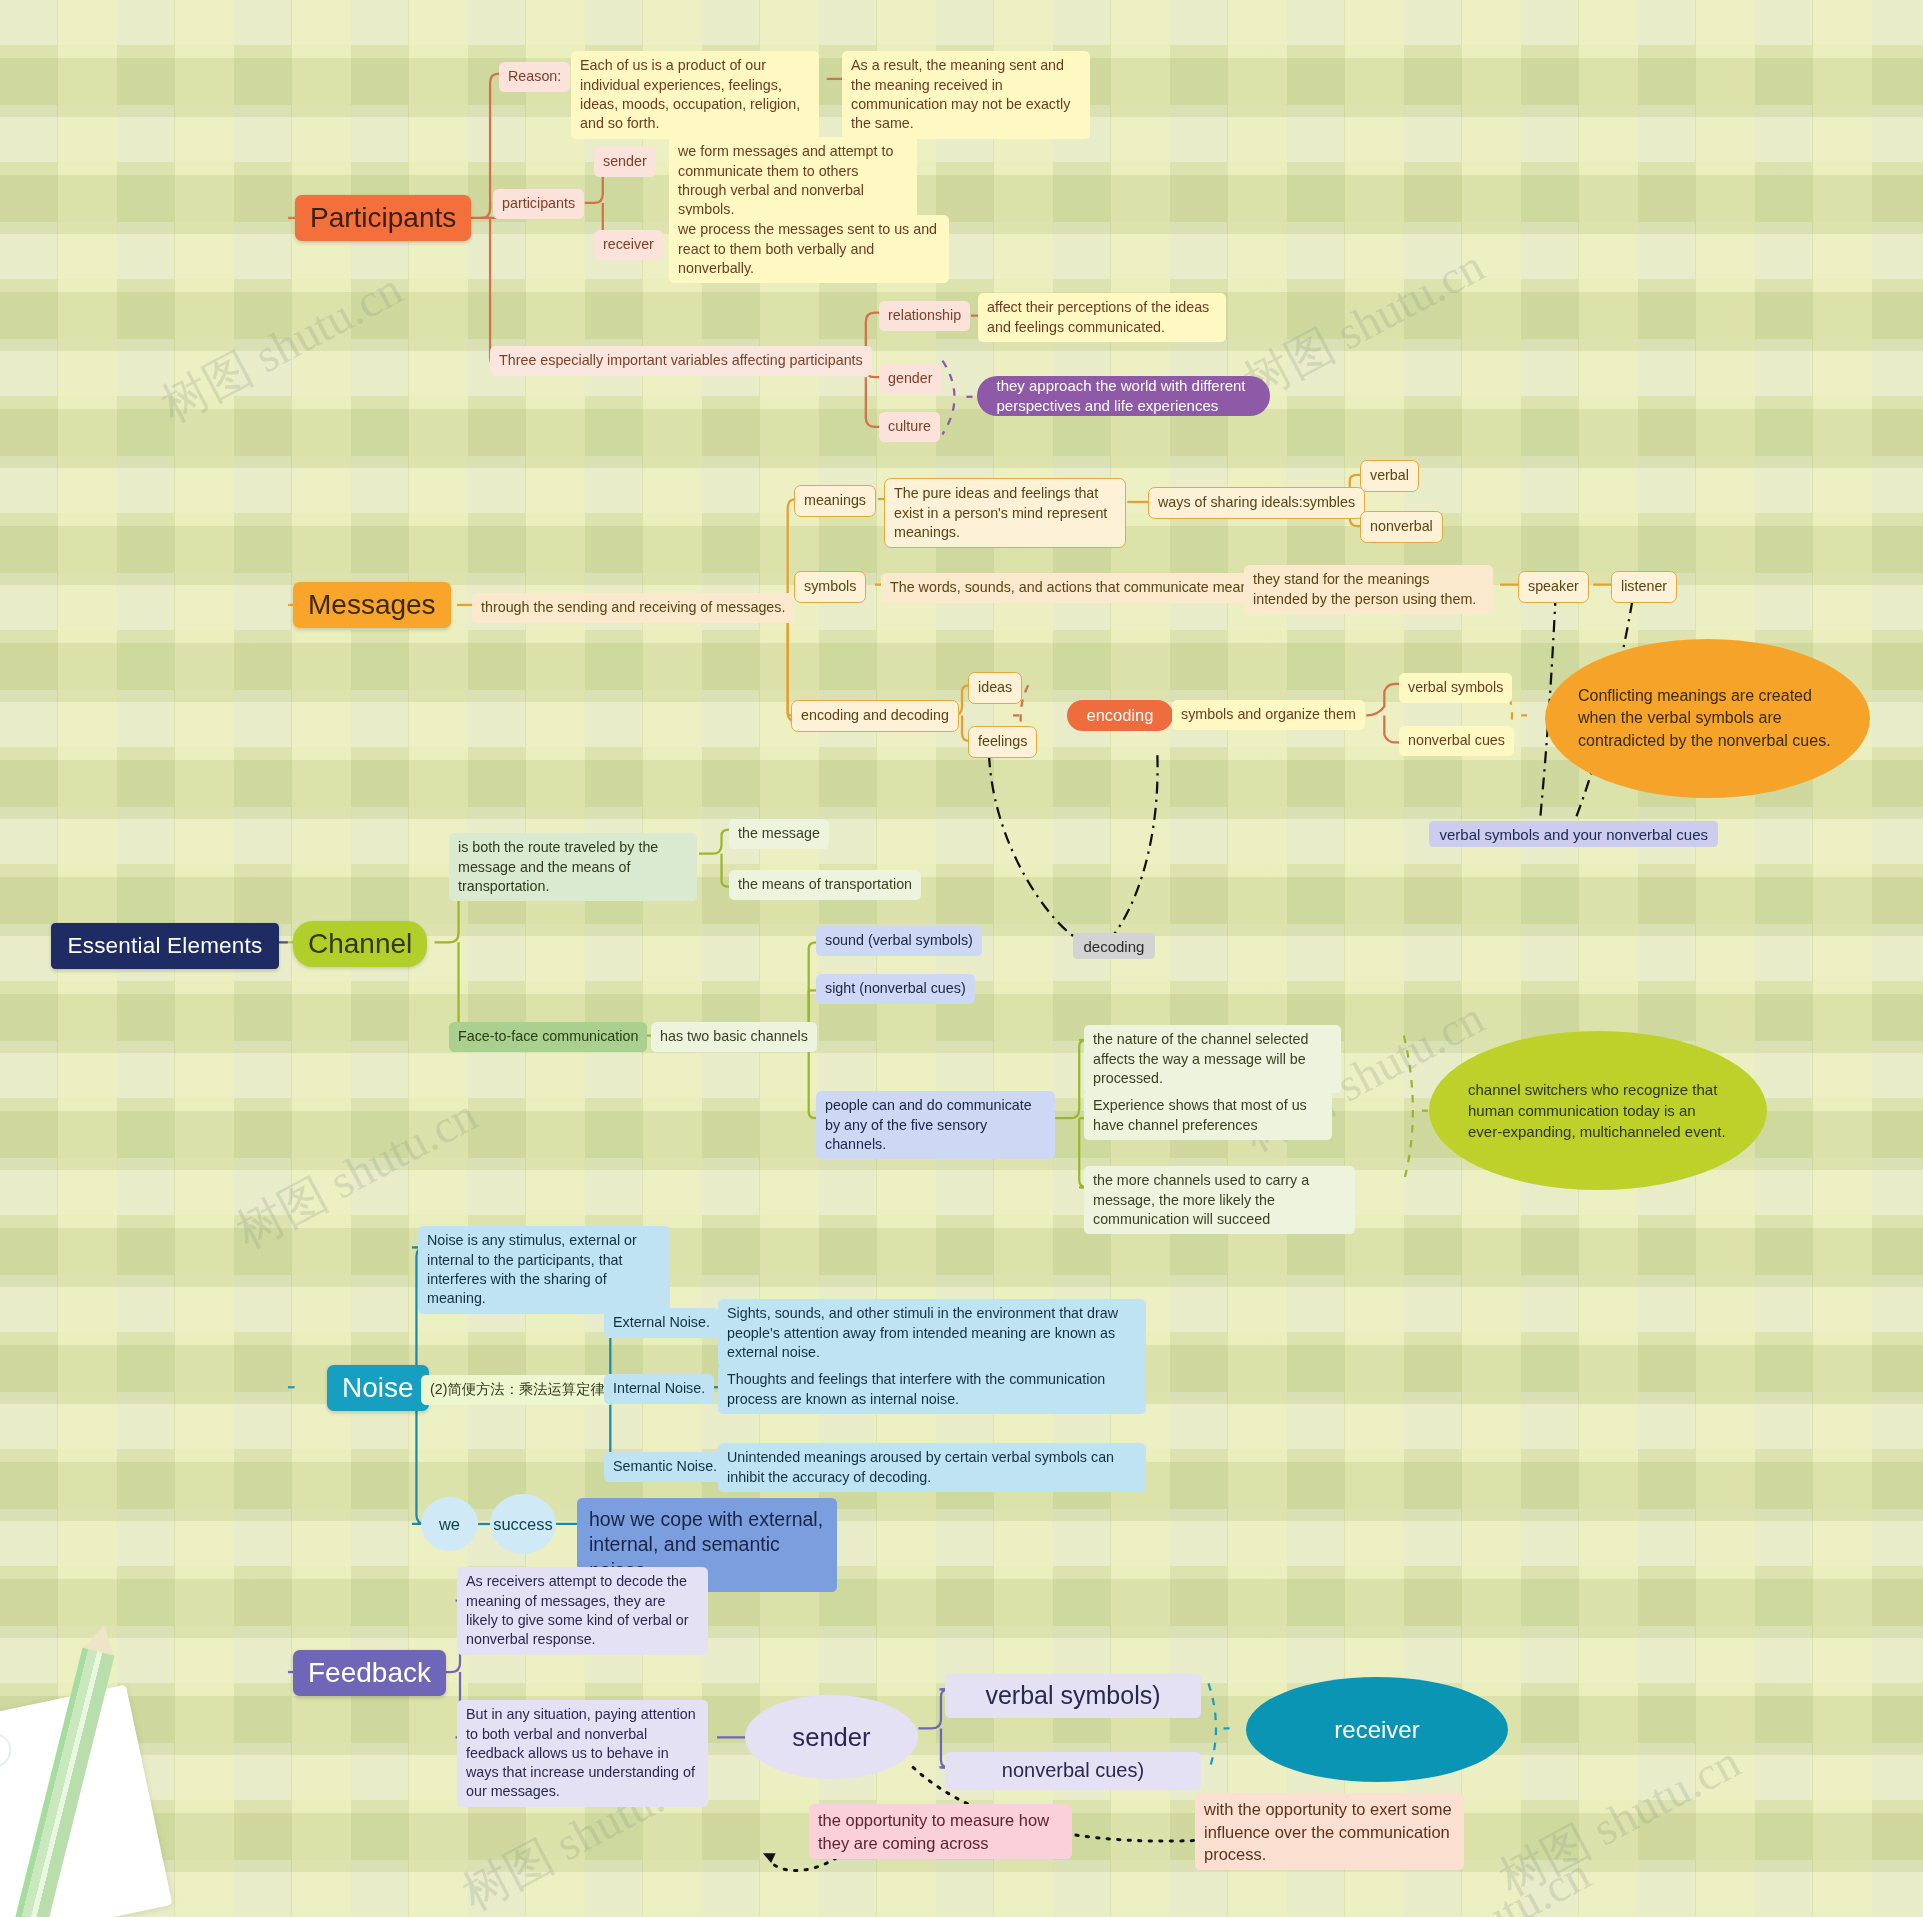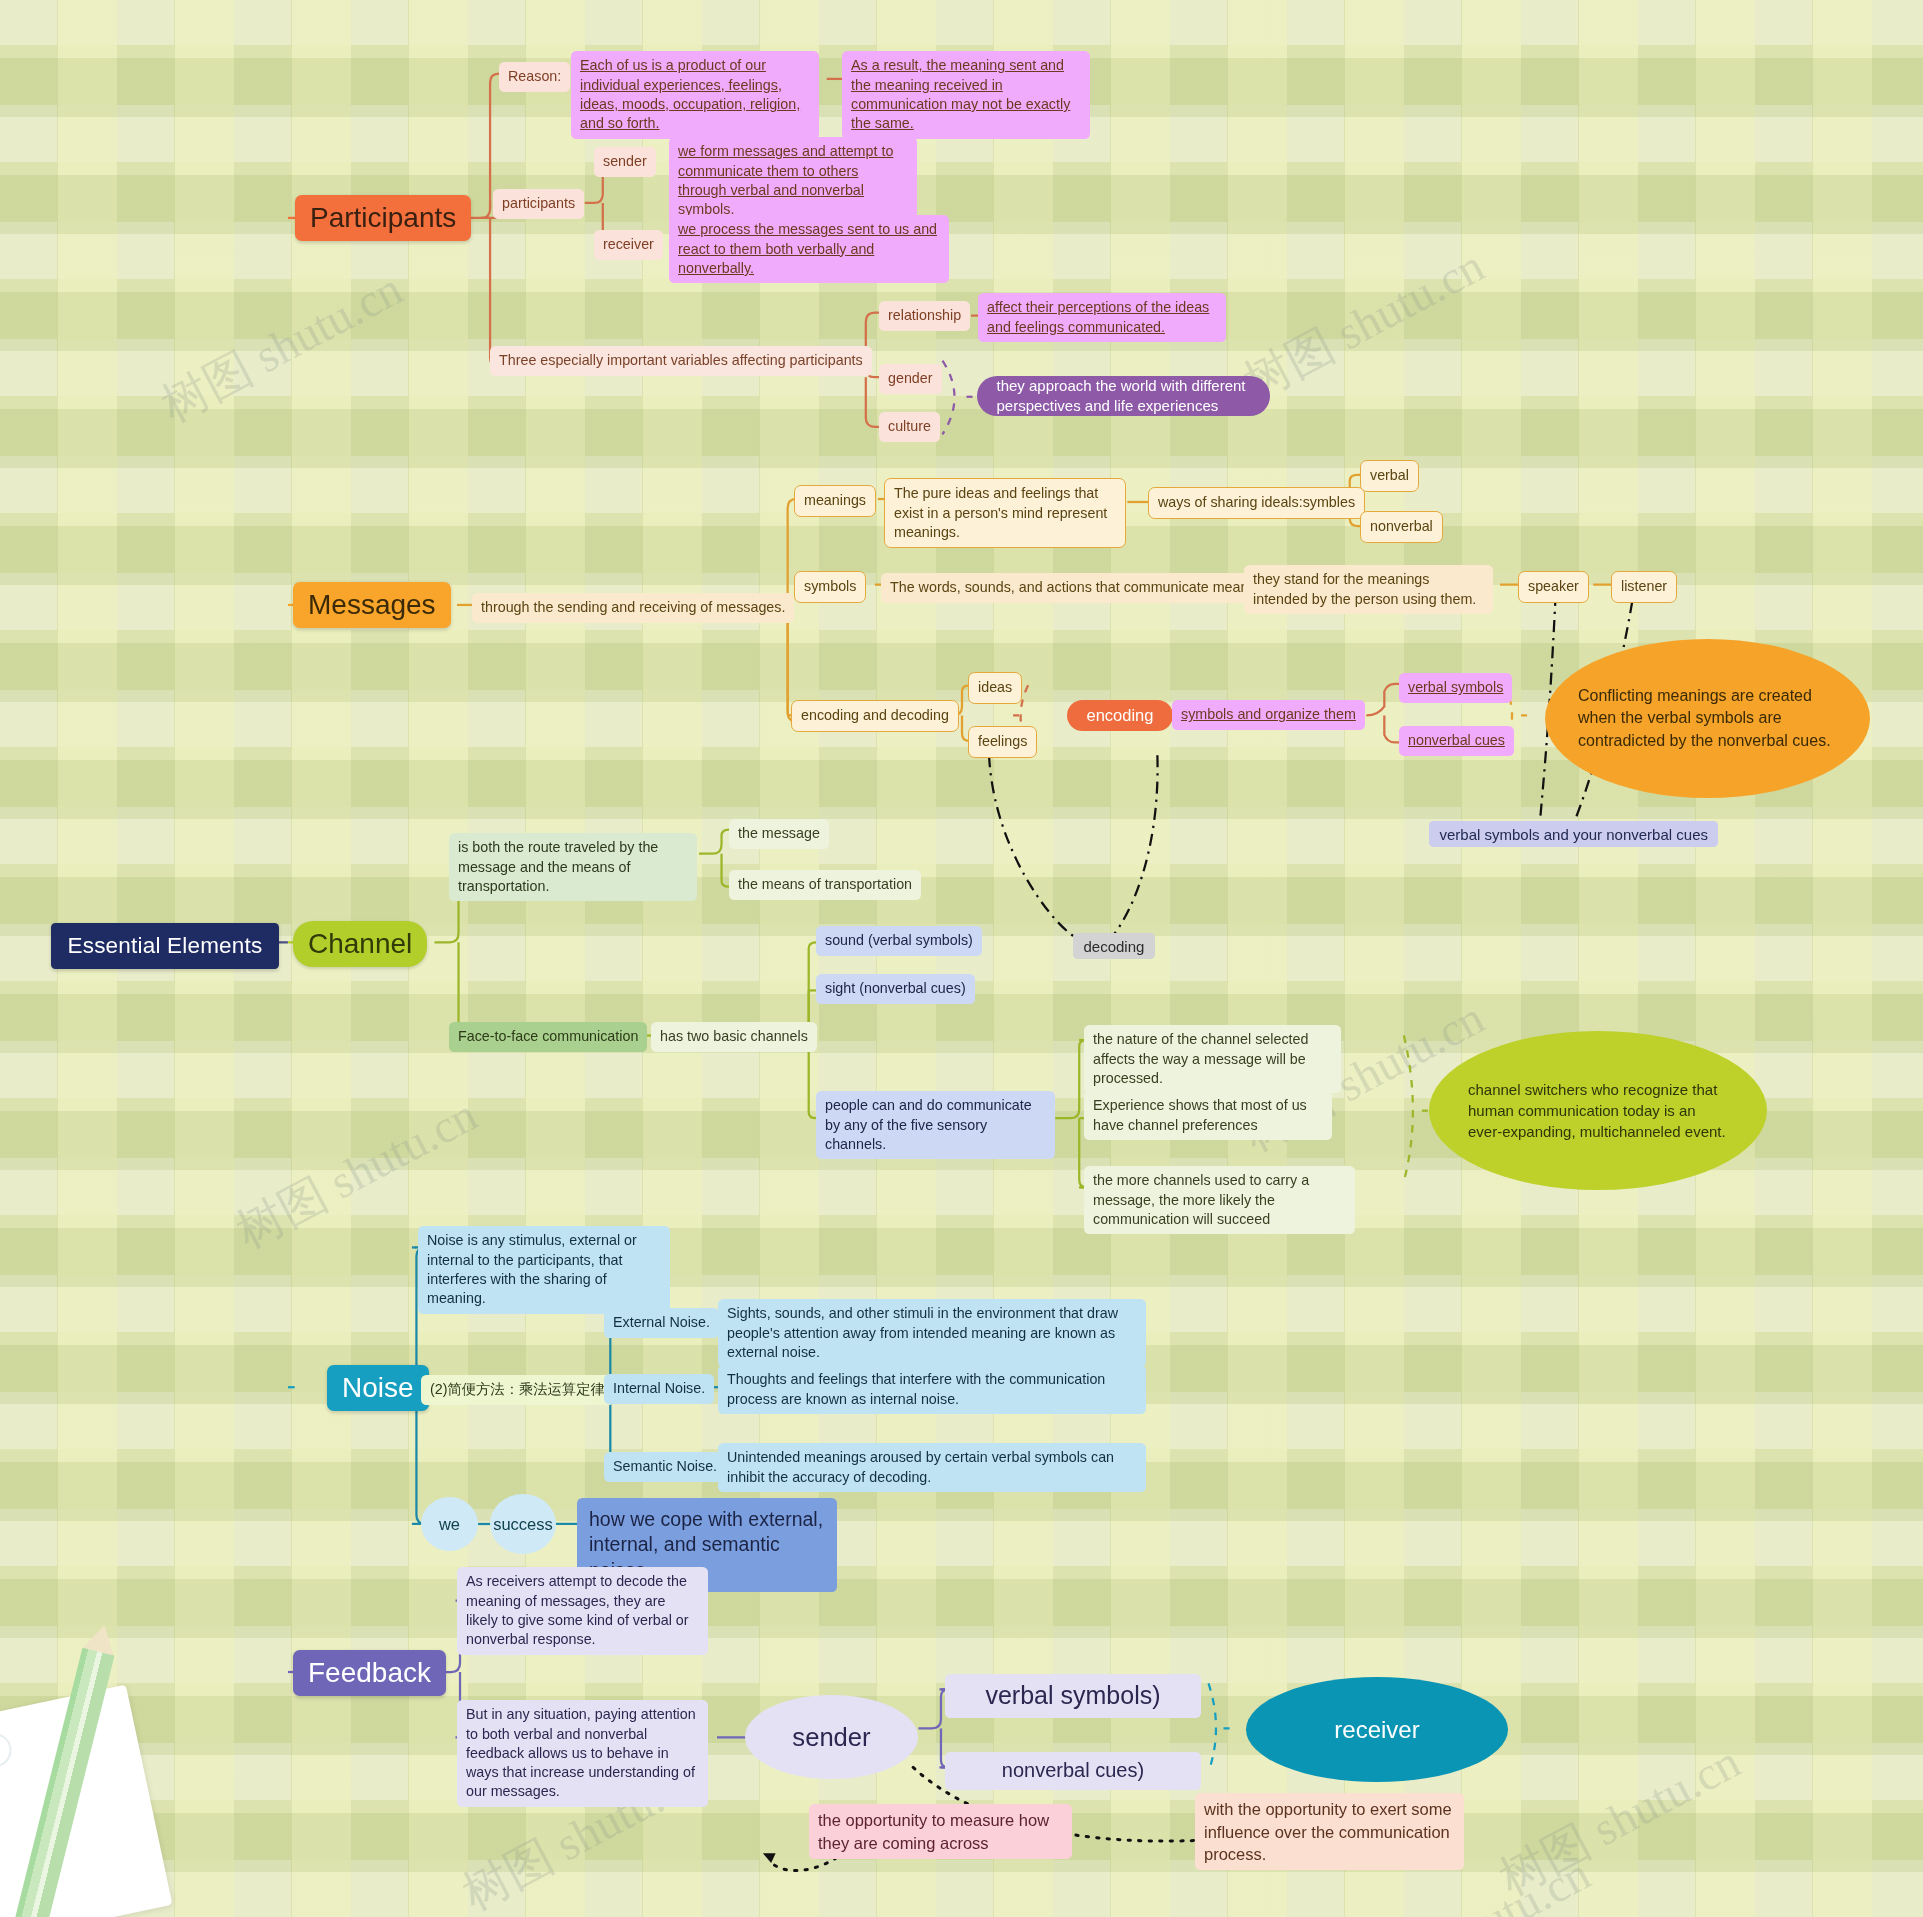--- a/index.html
+++ b/index.html
@@ -67,21 +67,21 @@
   .main.messages{background:#f9a42b;color:#3b2a07;}
   .main.channel{background:#b2ce2b;color:#2f3a07;border-radius:20px;}
   .main.noise{background:#169fc0;color:#fff;margin-left:32px;}
   .main.feedback{background:#6f66b8;color:#fff;}
 
   
   .b{font-size:14.3px;line-height:1.35;padding:5.3px 9px;border-radius:5.3px;color:#3a2414;}
 
   
   .p-chip{background:#fbe2da;color:#7d3f25;}
-  .p-text{background:#f0abfc;color:#6d3a21;text-decoration:underline;}
+  .p-text{background:#fef9c3;color:#6d3a21;}
   .p-faint{background:#fbe6df;color:#7a4228;}
 
   
   .m-chip{background:#fdf1d7;border:1.5px solid #e4a93a;color:#5a4412;border-radius:6.8px;}
   .m-text{background:#fbe9cd;color:#5a4412;}
   .m-textb{background:#fdf1d7;border:1.5px solid #e4a93a;color:#5a4412;border-radius:6.8px;}
 
   
   .c-green-strong{background:#a9d08e;color:#2c3a18;}
   .c-green{background:#d9ead0;color:#2f3a1c;}

